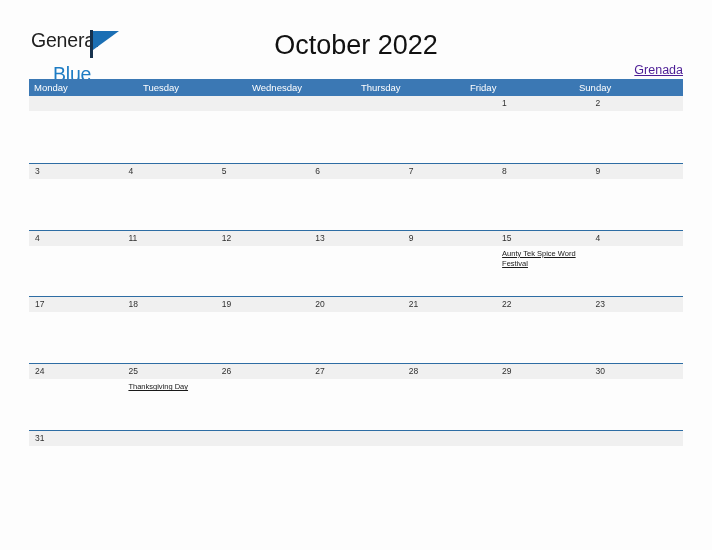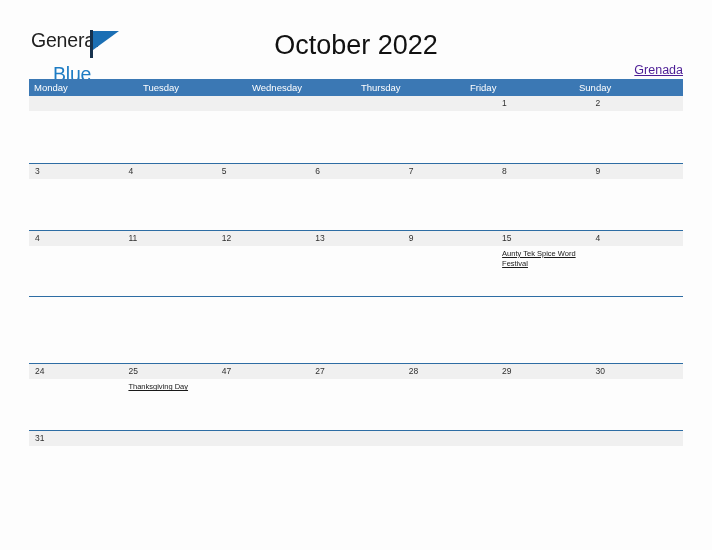--- a/index.html
+++ b/index.html
@@ -267,35 +267,44 @@
             <div class="event-cell"></div>
             <div class="event-cell"></div>
             <div class="event-cell"></div>
             <div class="event-cell">
               <div class="event-text">Aunty Tek Spice Word Festival</div>
             </div>
             <div class="event-cell"></div>
           </div>
         </div>
         <div class="week-row">
+          <div class="date-strip">
+            <div class="date-cell-num">17</div>
+            <div class="date-cell-num">18</div>
+            <div class="date-cell-num">19</div>
+            <div class="date-cell-num">20</div>
+            <div class="date-cell-num">21</div>
+            <div class="date-cell-num">22</div>
+            <div class="date-cell-num">23</div>
+          </div>
           <div class="event-strip">
             <div class="event-cell"></div>
             <div class="event-cell"></div>
             <div class="event-cell"></div>
             <div class="event-cell"></div>
             <div class="event-cell"></div>
             <div class="event-cell"></div>
             <div class="event-cell"></div>
           </div>
         </div>
         <div class="week-row">
           <div class="date-strip">
             <div class="date-cell-num">24</div>
             <div class="date-cell-num">25</div>
-            <div class="date-cell-num">47</div>
+            <div class="date-cell-num">26</div>
             <div class="date-cell-num">27</div>
             <div class="date-cell-num">28</div>
             <div class="date-cell-num">29</div>
             <div class="date-cell-num">30</div>
           </div>
           <div class="event-strip">
             <div class="event-cell"></div>
             <div class="event-cell">
               <div class="event-text">Thanksgiving Day</div>
             </div>

